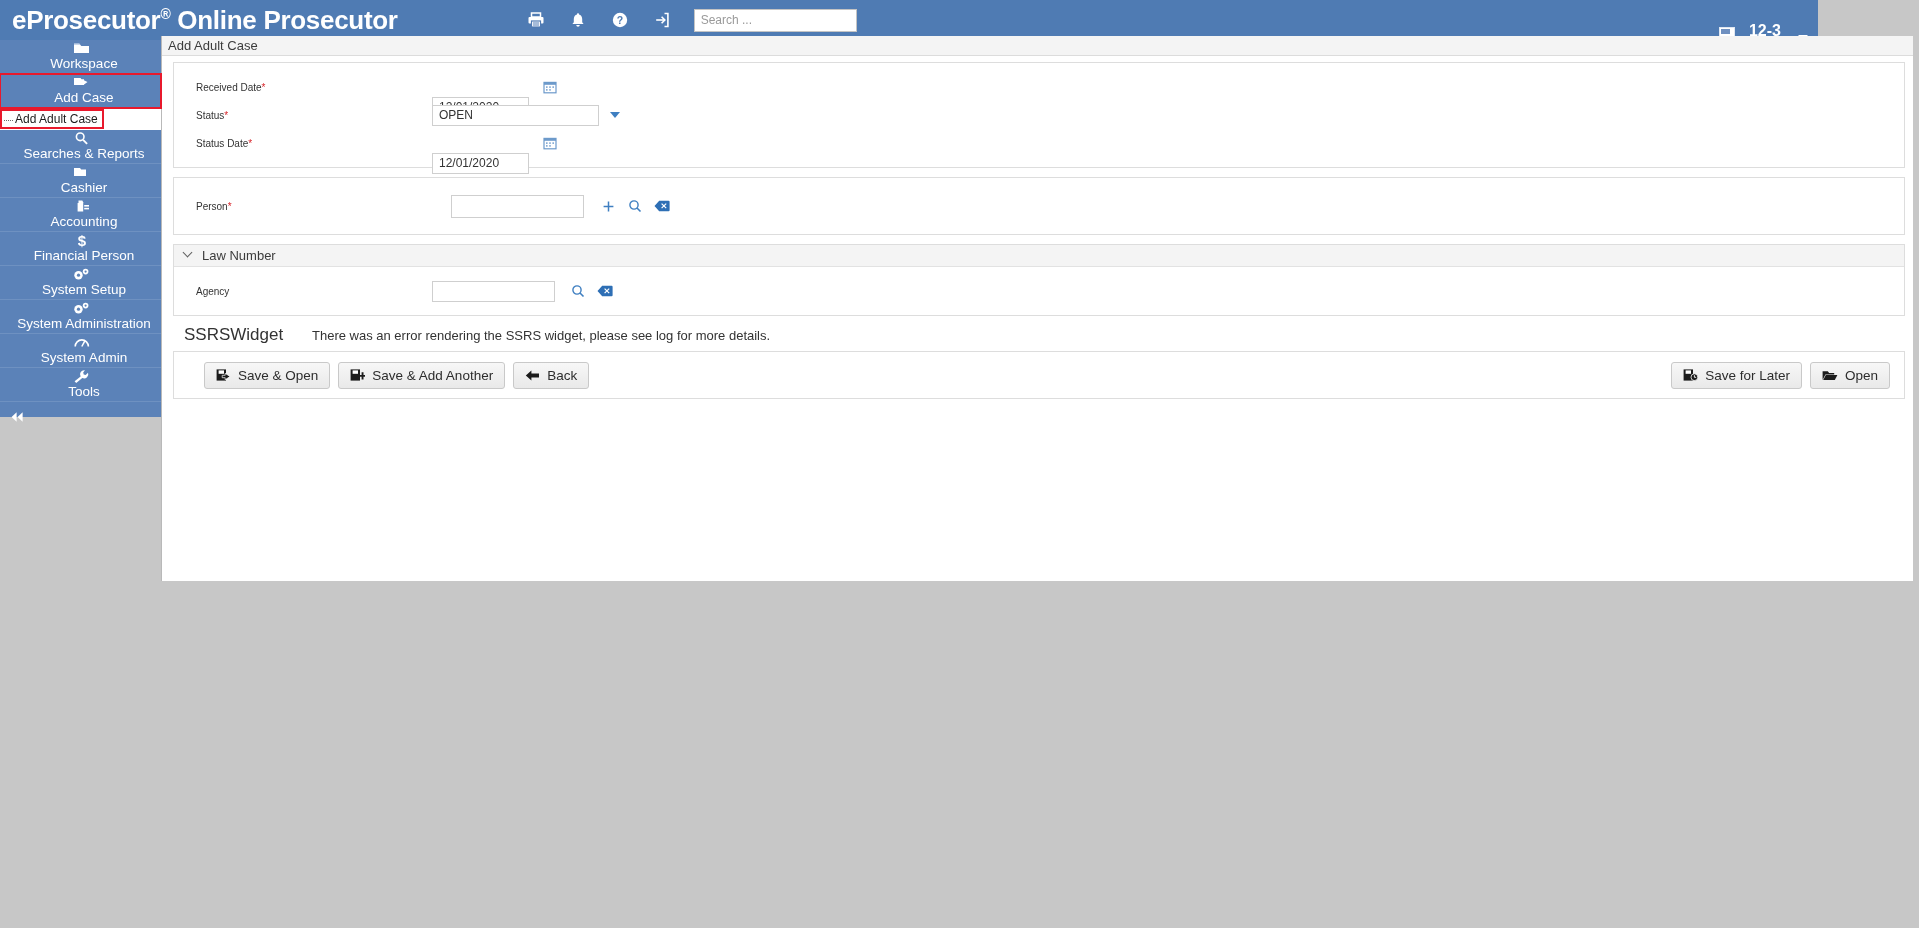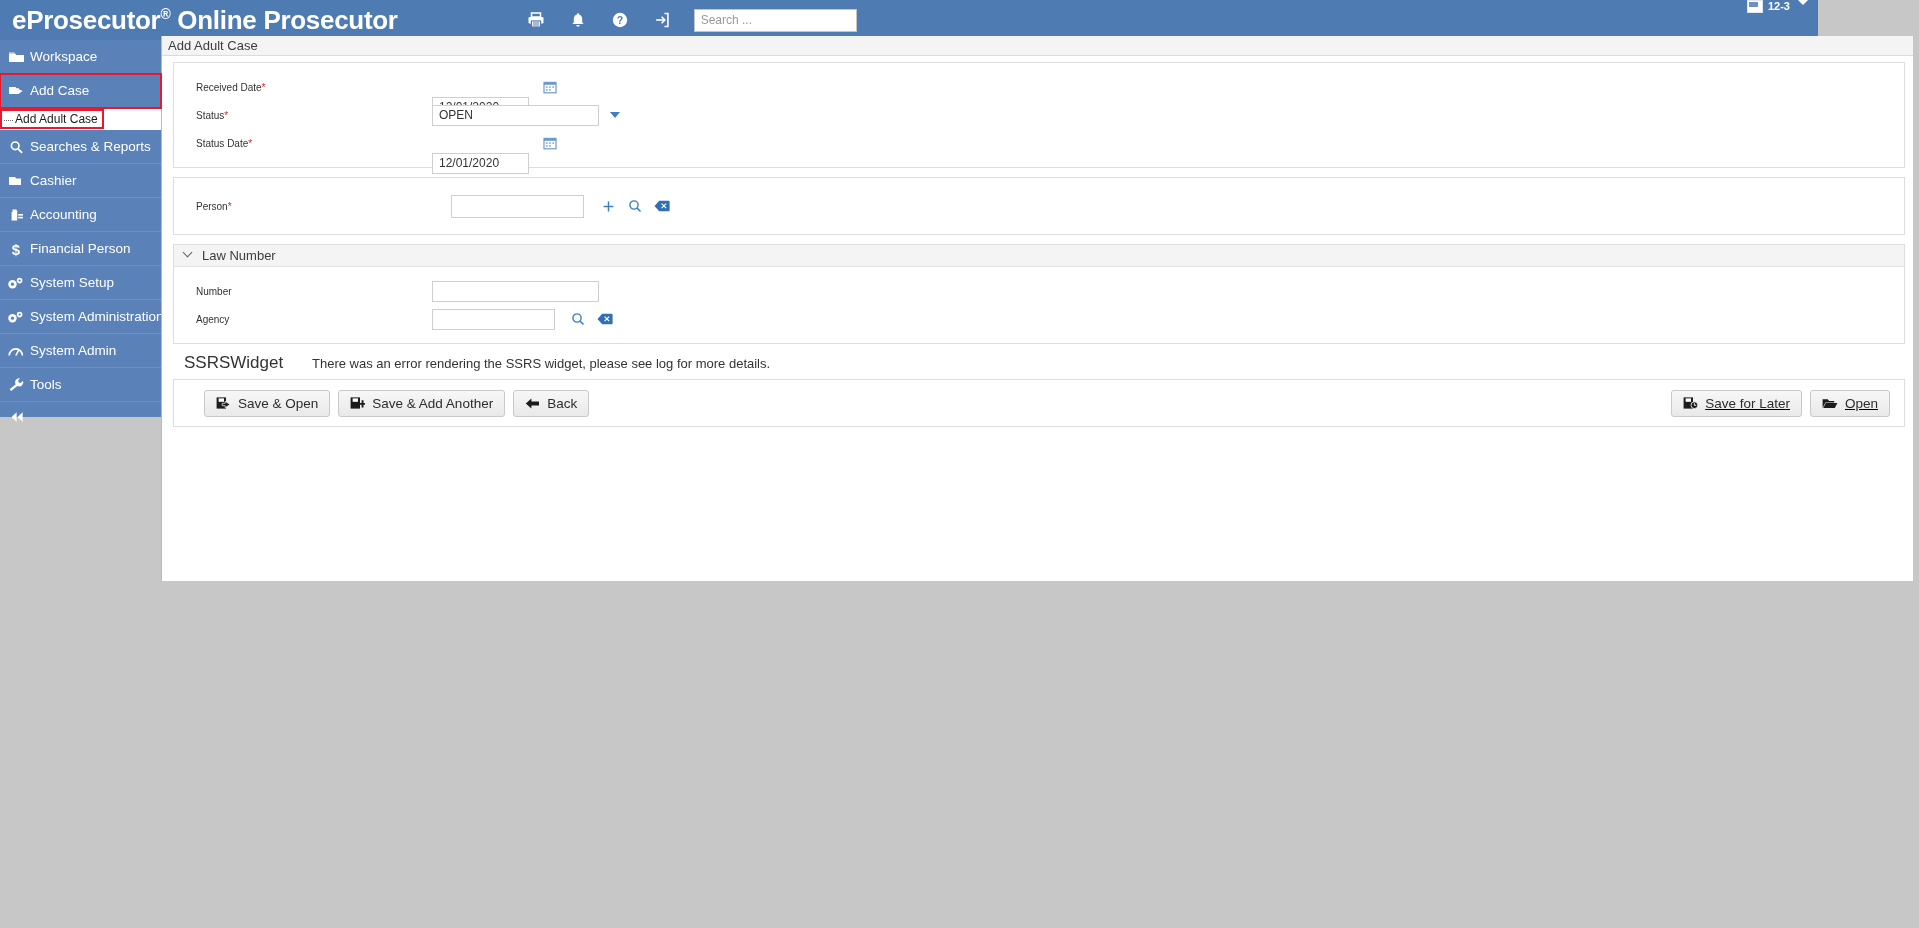--- a/index.html
+++ b/index.html
@@ -43,22 +43,22 @@
     background: #ffffff;
     font-size: 12px;
     font-family: "Liberation Sans", sans-serif;
     color: #555;
     padding: 0 6px;
     outline: none;
   }
   #search-input::placeholder { color: #9a9a9a; }
   #user-area {
     position: absolute; right: 10px; top: 0; height: 40px;
-    display: flex; align-items: flex-start; gap: 5px;
-    color: #ffffff; font-size: 11px; font-weight: bold; cursor: pointer;
+    display: flex; align-items: flex-end; gap: 14px;
+    color: #ffffff; font-size: 16px; font-weight: bold; cursor: pointer;
   }
   #user-area .uicon {
     width: 16px; height: 13px; background: #fff;
     border: 1px solid #dfe7f2;
     position: relative; display:inline-block;
   }
   #user-area .uicon:before {
     content: ""; position: absolute; left: 1px; top: 1px;
     width: 9px; height: 5px; background: #6f90c0;
   }
@@ -77,20 +77,21 @@
     background: #5b82b8;
   }
   .nav-item {
     height: 34px;
     display: flex; align-items: center;
     color: #ffffff; font-size: 13.5px;
     padding-left: 7px;
     border-bottom: 1px solid #6e91c1;
     cursor: pointer;
     position: relative;
+    flex-direction: column;
   }
   .nav-item .nicon {
     width: 18px; height: 16px;
     margin-right: 5px;
     display: inline-flex; align-items: center; justify-content: center;
     color: #fff; flex: none;
   }
   .nav-item .nlabel { white-space: nowrap; }
   .nav-item.highlight {
     outline: 2px solid #e8192c;
@@ -256,21 +257,21 @@
     border-radius: 3px;
     font-size: 13.5px; color: #2d2d2d;
     display: inline-flex; align-items: center;
     padding: 0 11px;
     margin-right: 8px;
     cursor: pointer;
     font-family: "Liberation Sans", sans-serif;
     white-space: nowrap;
   }
   .btn .bi { margin-right: 7px; display: inline-flex; color: #1c1c1c; }
-  #btns-right { position: absolute; right: 14px; display: flex; text-decoration: underline; }
+  #btns-right { position: absolute; right: 14px; display: flex; }
   #btns-right .btn { margin-right: 0; margin-left: 8px; }
 </style>
 </head>
 <body>
 
 <div id="topbar">
   <div id="brand"><span>eProsecutor</span><span class="reg">®</span><span> Online Prosecutor</span></div>
 
   <div id="header-icons">
     <span class="hicon" title="Print">
@@ -524,26 +525,20 @@
       </div>
     </div>
 
     <div class="panel">
       <div class="panel-head">
         <span class="chev"></span>
         <span>Law Number</span>
       </div>
       <div class="panel-body">
 
-        <div class="field-row">
-          <div class="field-label">
-            <span>Number</span>
-          </div>
-          <input class="txt wide" type="text" value="" style="">
-        </div>
 
         <div class="field-row">
           <div class="field-label">
             <span>Agency</span>
           </div>
           <input class="txt agency" type="text" value="" style="">
           <span class="ic" style="margin-left:16px;">
             <svg width="14" height="14" viewBox="0 0 14 14">
                 <circle cx="6" cy="6" r="4.1" fill="none" stroke="#3f7fc1" stroke-width="1.4"></circle>
                 <path d="M9 9l3.5 3.5" stroke="#3f7fc1" stroke-width="1.6"></path>

